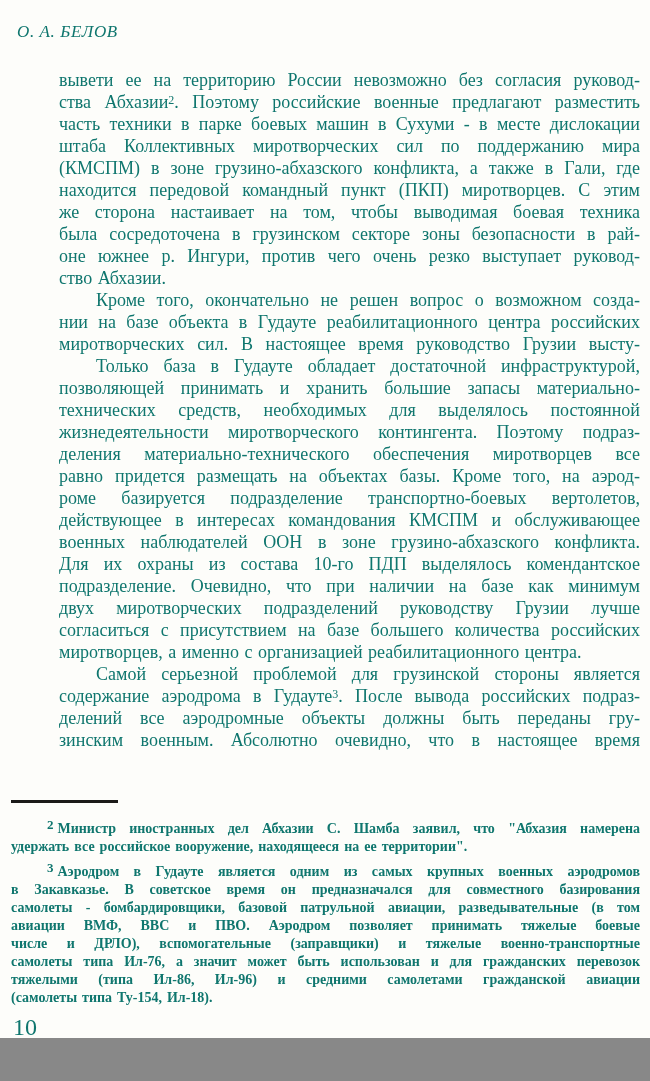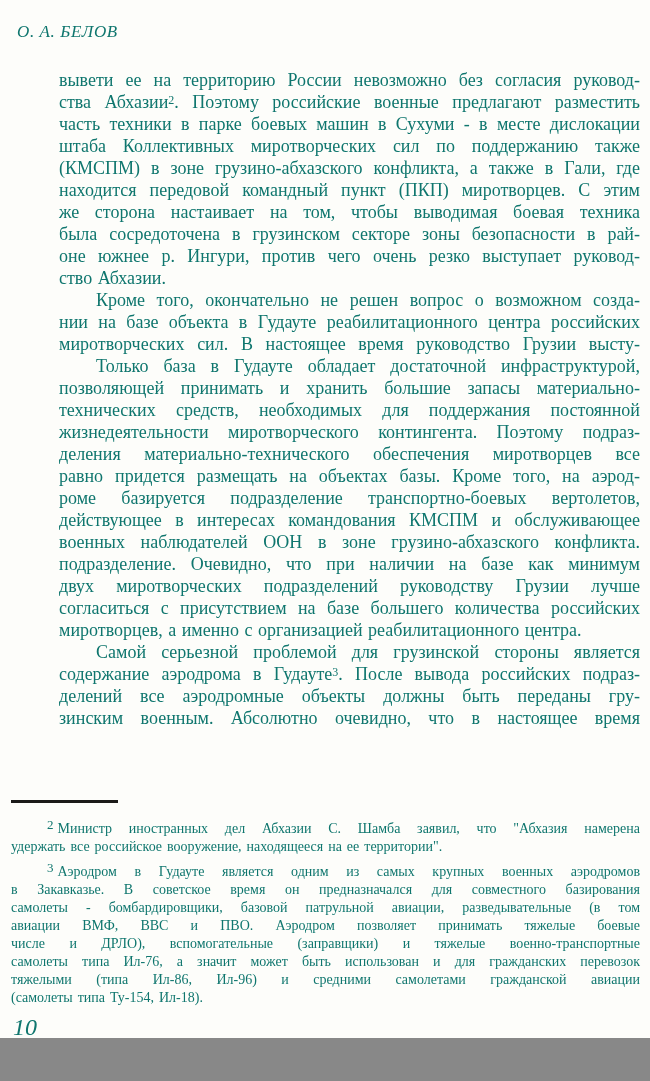--- a/index.html
+++ b/index.html
@@ -58,71 +58,72 @@
     left: 11px;
     right: 10px;
     top: 820px;
     font-size: 14px;
   }
   .footnote { margin: 0 0 7px 0; }
   .fline {
     line-height: 18px;
     height: 18px;
     word-spacing: 1.5px;
+    font-weight: bold;
   }
   .fline.first { text-indent: 36px; }
   sup.fnmark {
     font-size: 13px;
     line-height: 0;
     vertical-align: 4px;
     margin-right: 4px;
   }
   .page-number {
     position: absolute;
     left: 13px;
     top: 1014px;
-    font-style: italic;
     font-size: 24px;
     text-align: right;
   }
 </style>
 </head>
 <body>
 
 <div class="page">
   <div class="author">О. А. БЕЛОВ</div>
 
   <div class="body-text">
       <div class="para">
         <div class="line j">вывети ее на территорию России невозможно без согласия руковод-</div>
         <div class="line j">ства Абхазии<sup class="fnref">2</sup>. Поэтому российские военные предлагают разместить</div>
         <div class="line j">часть техники в парке боевых машин в Сухуми - в месте дислокации</div>
-        <div class="line j">штаба Коллективных миротворческих сил по поддержанию также</div>
+        <div class="line j">штаба Коллективных миротворческих сил по поддержанию мира</div>
         <div class="line j">(КМСПМ) в зоне грузино-абхазского конфликта, а также в Гали, где</div>
         <div class="line j">находится передовой командный пункт (ПКП) миротворцев. С этим</div>
         <div class="line j">же сторона настаивает на том, чтобы выводимая боевая техника</div>
         <div class="line j">была сосредоточена в грузинском секторе зоны безопасности в рай-</div>
         <div class="line j">оне южнее р. Ингури, против чего очень резко выступает руковод-</div>
         <div class="line">ство Абхазии.</div>
       </div>
       <div class="para">
         <div class="line j ind">Кроме того, окончательно не решен вопрос о возможном созда-</div>
         <div class="line j">нии на базе объекта в Гудауте реабилитационного центра российских</div>
         <div class="line j">миротворческих сил. В настоящее время руководство Грузии высту-</div>
       </div>
       <div class="para">
         <div class="line j ind">Только база в Гудауте обладает достаточной инфраструктурой,</div>
         <div class="line j">позволяющей принимать и хранить большие запасы материально-</div>
-        <div class="line j">технических средств, необходимых для поддержания постоянной</div>
+        <div class="line j">технических средств, необходимых для выделялось постоянной</div>
         <div class="line j">жизнедеятельности миротворческого контингента. Поэтому подраз-</div>
         <div class="line j">деления материально-технического обеспечения миротворцев все</div>
         <div class="line j">равно придется размещать на объектах базы. Кроме того, на аэрод-</div>
         <div class="line j">роме базируется подразделение транспортно-боевых вертолетов,</div>
         <div class="line j">действующее в интересах командования КМСПМ и обслуживающее</div>
         <div class="line j">военных наблюдателей ООН в зоне грузино-абхазского конфликта.</div>
+        <div class="line j">Для их охраны из состава 10-го ПДП выделялось комендантское</div>
         <div class="line j">подразделение. Очевидно, что при наличии на базе как минимум</div>
         <div class="line j">двух миротворческих подразделений руководству Грузии лучше</div>
         <div class="line j">согласиться с присутствием на базе большего количества российских</div>
         <div class="line">миротворцев, а именно с организацией реабилитационного центра.</div>
       </div>
       <div class="para">
         <div class="line j ind">Самой серьезной проблемой для грузинской стороны является</div>
         <div class="line j">содержание аэродрома в Гудауте<sup class="fnref">3</sup>. После вывода российских подраз-</div>
         <div class="line j">делений все аэродромные объекты должны быть переданы гру-</div>
         <div class="line j">зинским военным. Абсолютно очевидно, что в настоящее время</div>

